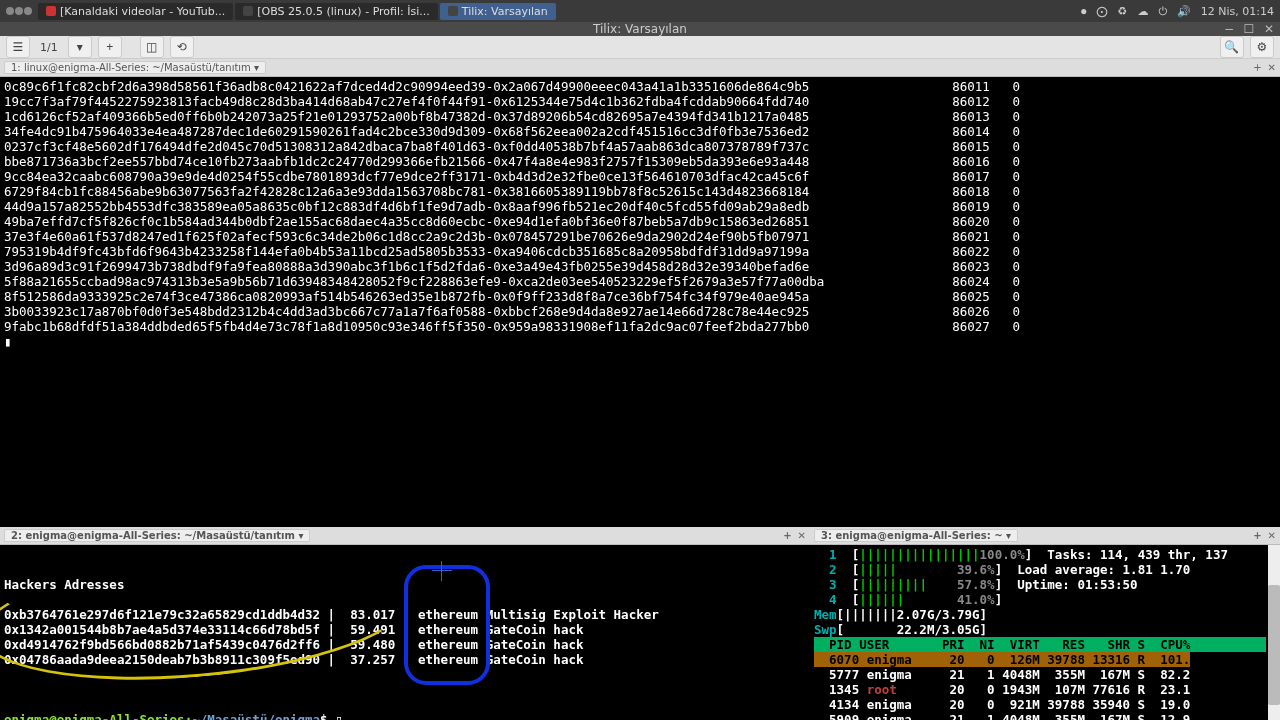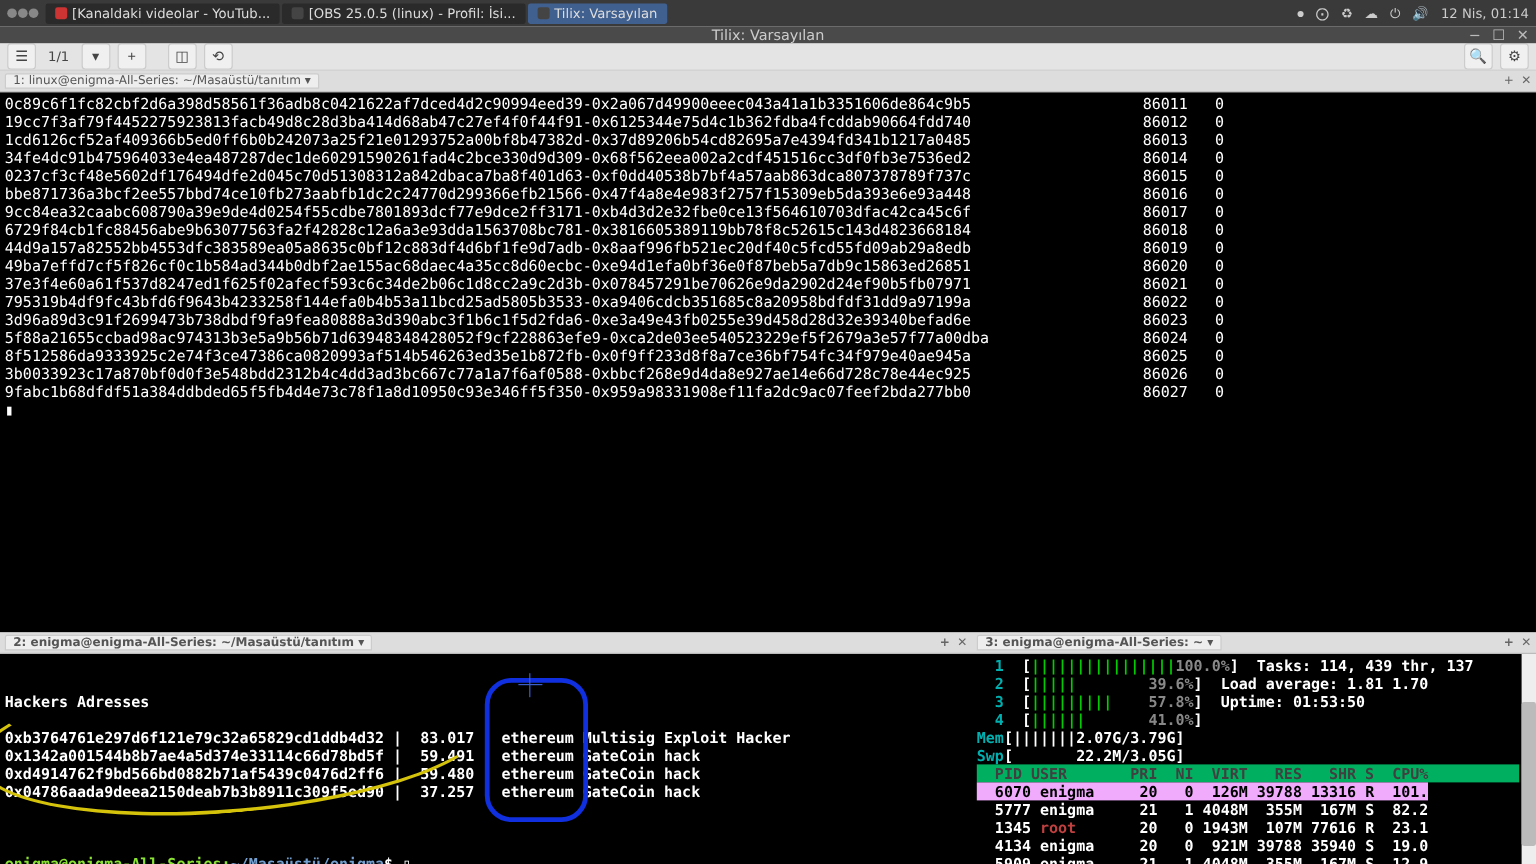--- a/index.html
+++ b/index.html
@@ -39,27 +39,27 @@
 .crosshair { position:absolute; left:432px; top:502px; width:20px; height:20px; pointer-events:none; }
 .crosshair::before, .crosshair::after { content:""; position:absolute; background:#3a5fcc; }
 .crosshair::before { left:9px; top:0; width:1px; height:20px; }
 .crosshair::after { top:9px; left:0; height:1px; width:20px; }
 .prompt { color:#8ae234; }
 .prompt .host { color:#8ae234; }
 .prompt .path { color:#729fcf; }
 .htop .cpu-lbl { color:#00b0b0; }
 .htop .bar { color:#0c0; }
 .htop .pct { color:#888; }
-.htop .hdr { background:#00b060; color:#404040; }
+.htop .hdr { background:#00b060; color:#000000; }
 .htop .root { color:#c04040; }
 .htop .fn { background:#00b0b0; color:#000; }
 .htop .fnkey { color:#e5e5e5; }
 .scrollbar { position:absolute; right:0; top:18px; bottom:18px; width:12px; background:#eee; }
 .scrollbar .thumb { background:#bbb; width:100%; height:120px; position:absolute; top:40px; border-radius:2px; }
-.sel-row { background:#f0abfc; color:#000; }
+.sel-row { background:#a16207; color:#000; }
 </style>
 </head>
 <body>
 
 <div class="topbar">
   <div class="win-controls">
       <span></span>
       <span></span>
       <span></span>
     </div>

